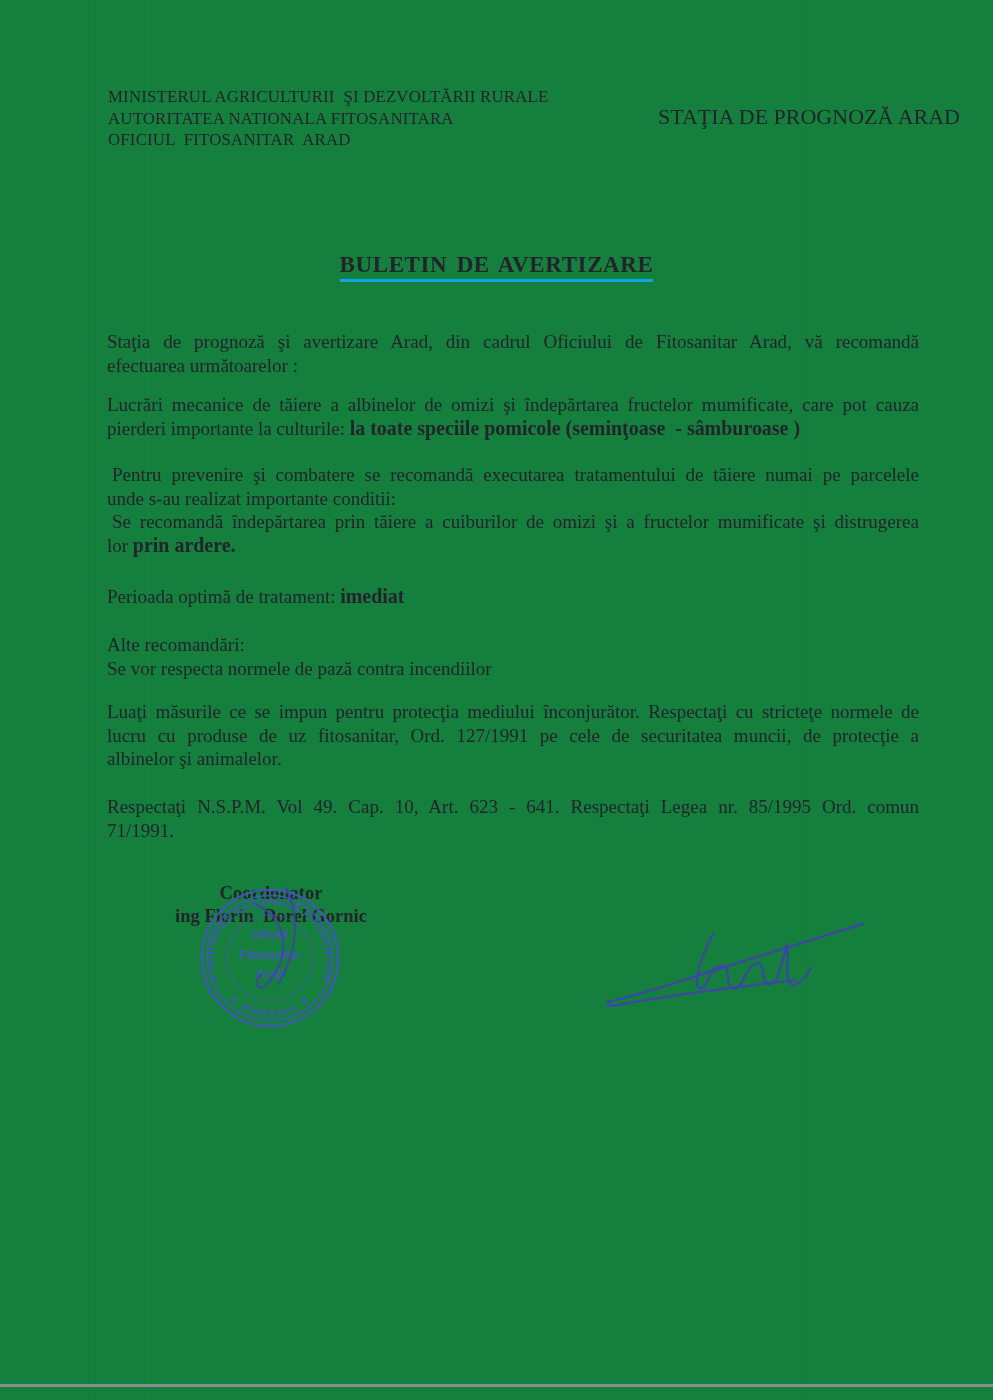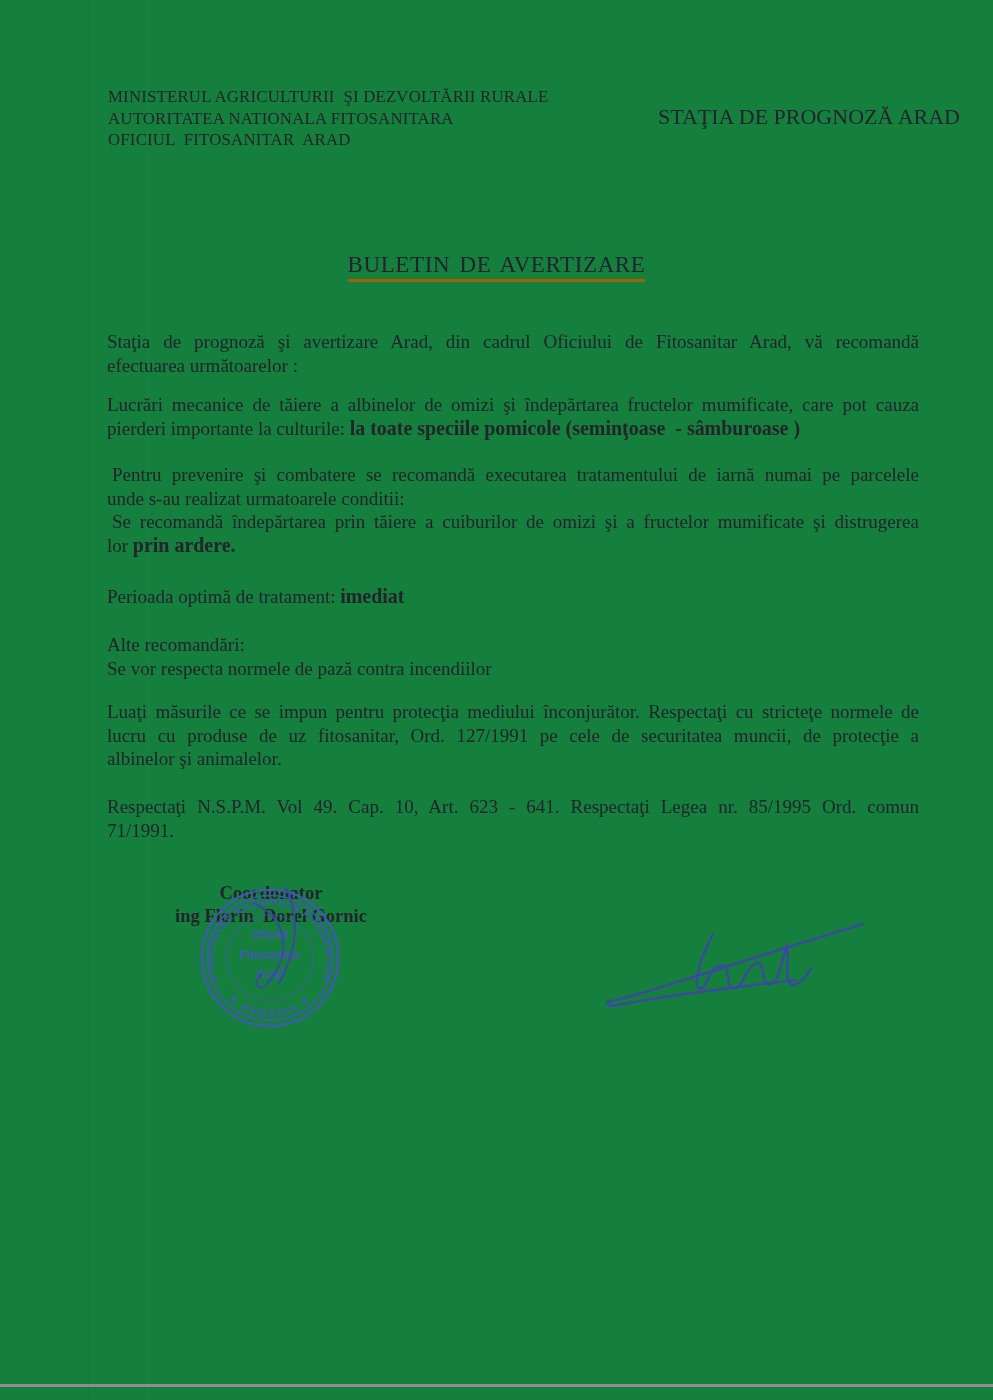--- a/index.html
+++ b/index.html
@@ -21,22 +21,22 @@
   
   .hdr-left{position:absolute;left:108px;top:86px;font-size:16.8px;line-height:21.5px;letter-spacing:0.2px;}
   .hdr-right{position:absolute;left:658px;top:88px;font-size:22px;line-height:22px;margin-top:18px;}
   .hdr-right .refs{margin-top:26px;margin-left:37px;}
   .pre{white-space:pre-wrap;}
 
   
   .title-wrap{position:absolute;left:0;top:252px;width:100%;text-align:center;}
   .title-text{
     display:inline-block;
-    font-size:23px;font-weight:400;letter-spacing:0.6px;word-spacing:3px;
-    border-bottom:3px solid #a16207;padding-bottom:1px;
+    font-size:23px;font-weight:700;letter-spacing:0.6px;word-spacing:3px;
+    border-bottom:3px solid #0ea5e9;padding-bottom:1px;
   }
 
   
   .blk{position:absolute;left:107px;width:812px;font-size:19px;line-height:23.5px;margin:0;}
   .ln{display:block;}
   .just{text-align:justify;text-align-last:justify;}
   .ind{text-indent:5px;}
   .b{font-weight:700;font-size:1.05em;}
 
   
@@ -81,22 +81,22 @@
     <span class="ln just">Staţia de prognoză şi avertizare Arad, din cadrul Oficiului de Fitosanitar Arad, vă recomandă</span>
     <span class="ln pre">efectuarea următoarelor :</span>
   </p>
 
   <p class="blk" style="top:393px">
     <span class="ln just">Lucrări mecanice de tăiere a albinelor de omizi şi îndepărtarea fructelor mumificate, care pot cauza</span>
     <span class="ln pre"><span>pierderi importante la culturile: </span><span class="b">la toate speciile pomicole (seminţoase  - sâmburoase )</span></span>
   </p>
 
   <p class="blk" style="top:463px">
-    <span class="ln just ind">Pentru prevenire şi combatere se recomandă executarea tratamentului de iarnă numai pe parcelele</span>
-    <span class="ln pre">unde s-au realizat urmatoarele conditii:</span>
+    <span class="ln just ind">Pentru prevenire şi combatere se recomandă executarea tratamentului de tăiere numai pe parcelele</span>
+    <span class="ln pre">unde s-au realizat importante conditii:</span>
     <span class="ln just ind">Se recomandă îndepărtarea prin tăiere a cuiburilor de omizi şi a fructelor mumificate şi distrugerea</span>
     <span class="ln pre"><span>lor </span><span class="b">prin ardere.</span></span>
   </p>
 
   <p class="blk" style="top:585px">
     <span class="ln pre"><span>Perioada optimă de tratament: </span><span class="b">imediat</span></span>
   </p>
 
   <p class="blk" style="top:633px">
     <span class="ln pre">Alte recomandări:</span>

